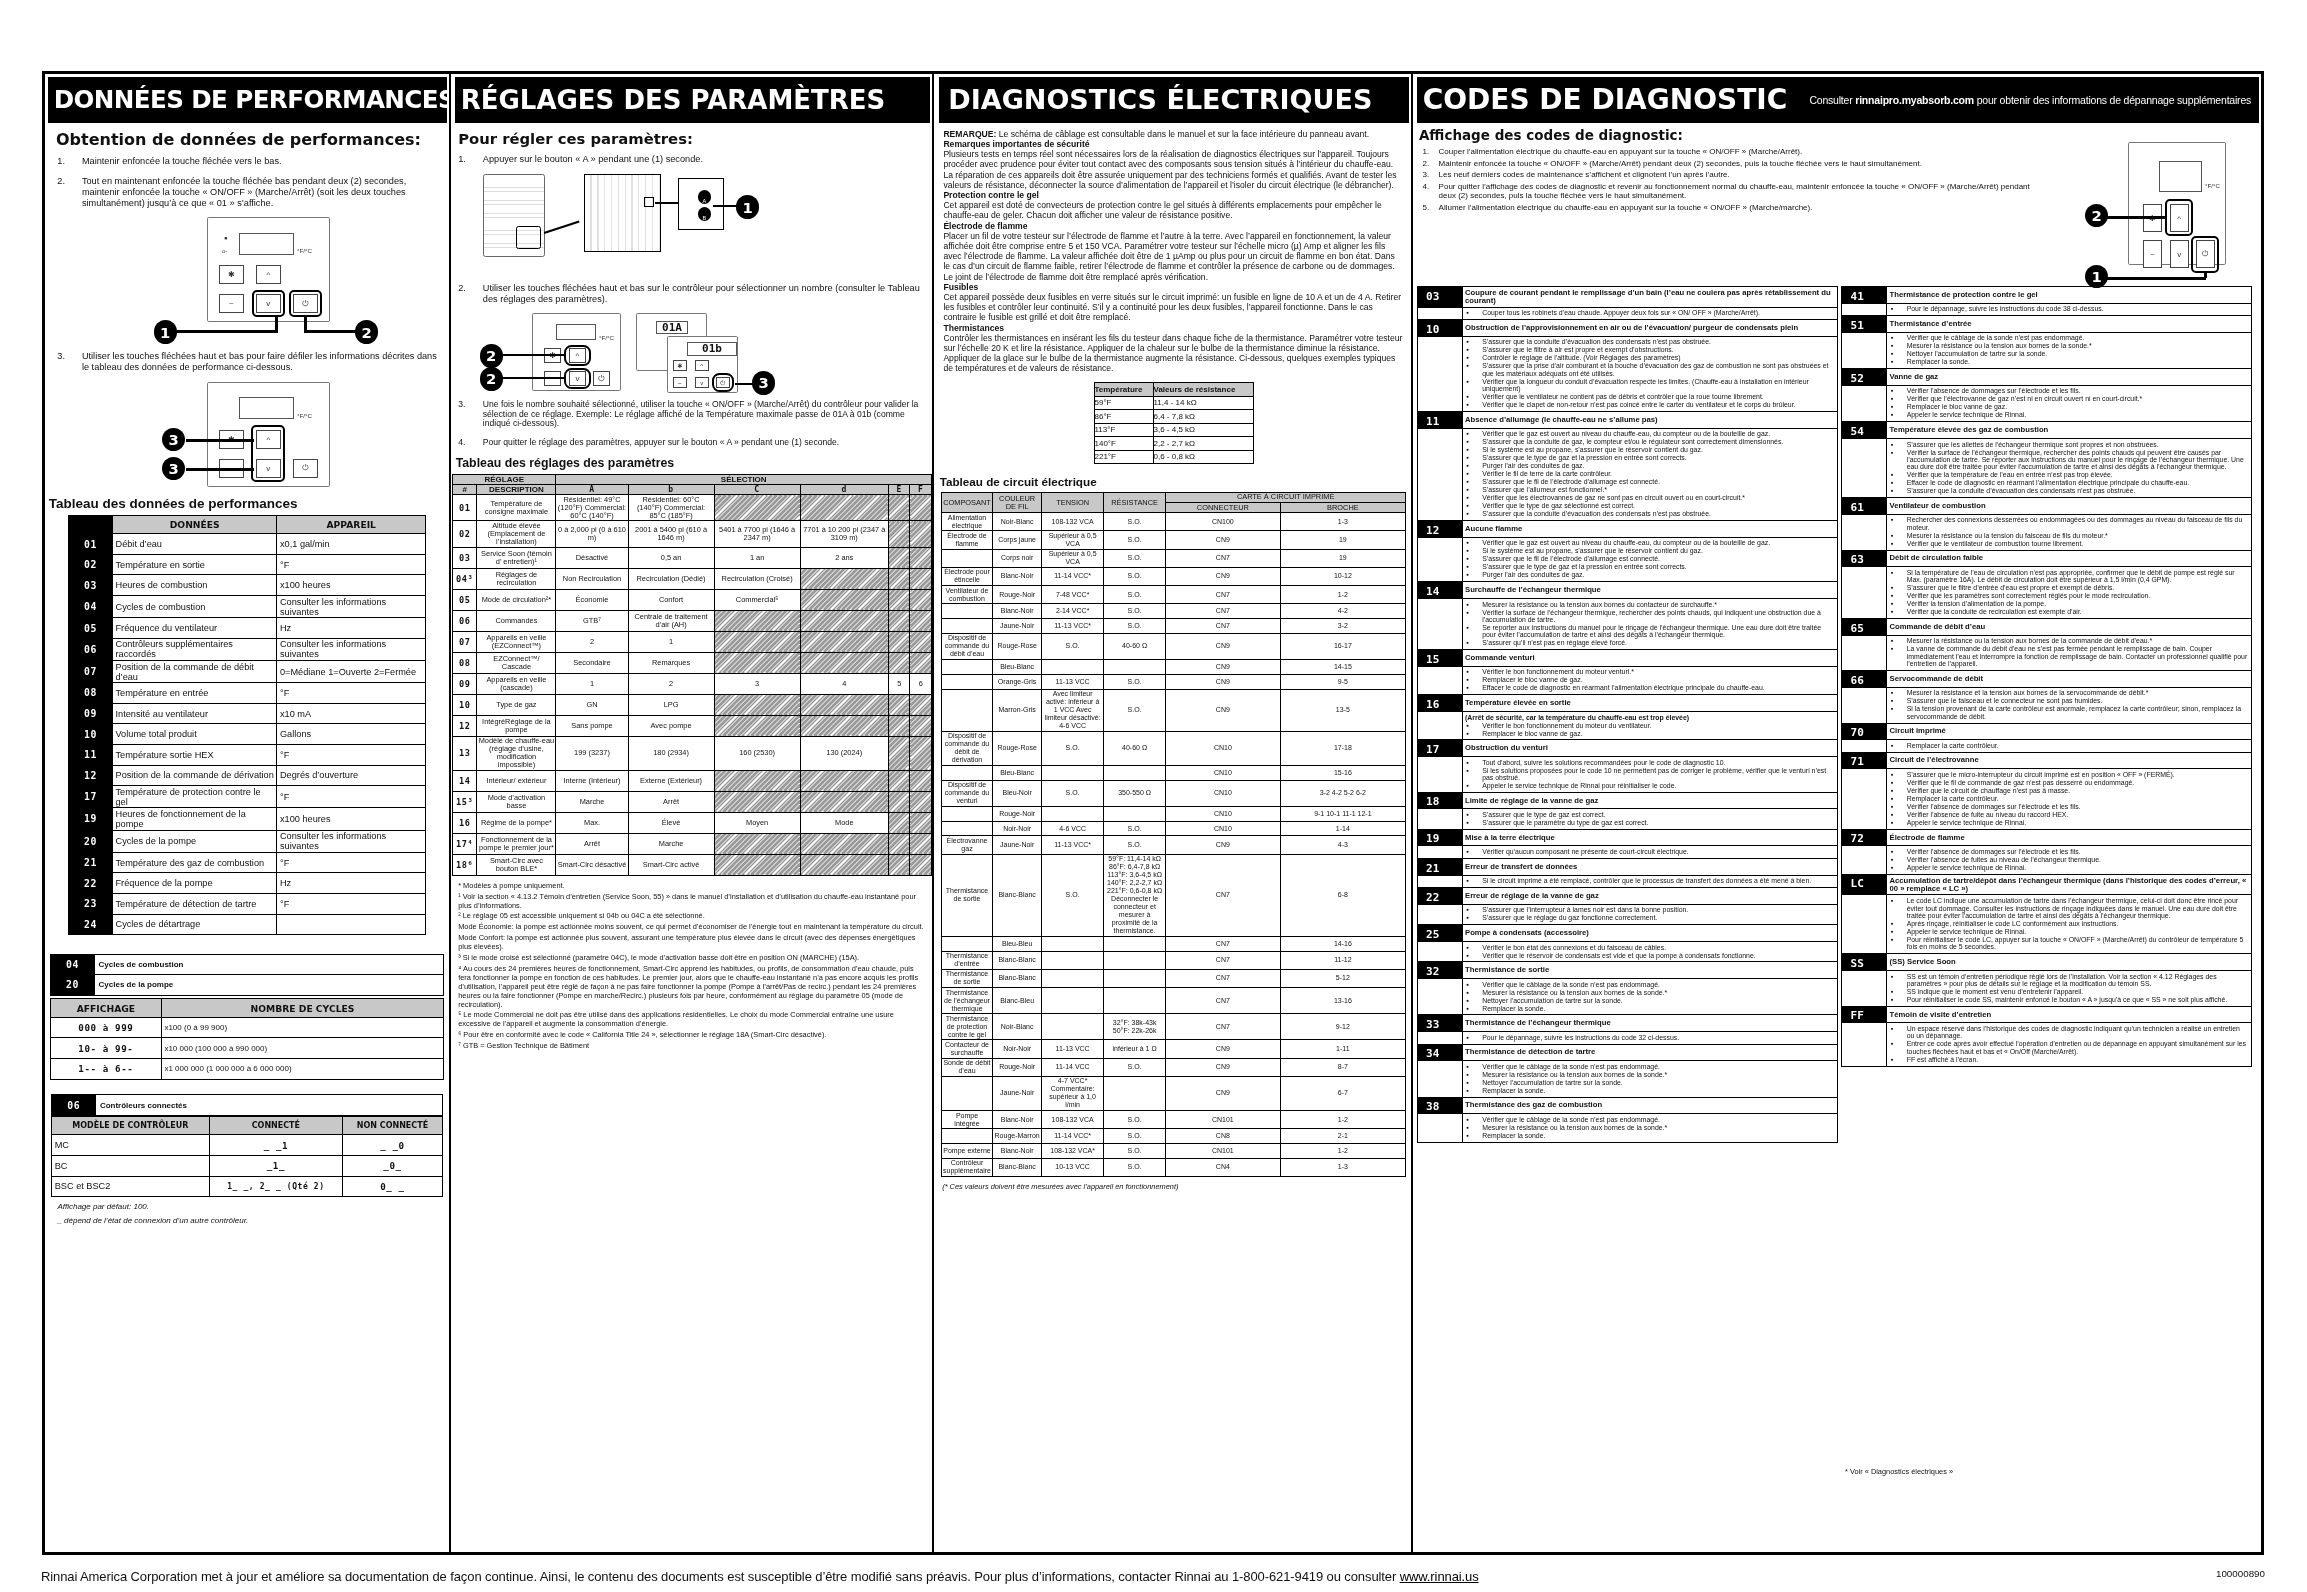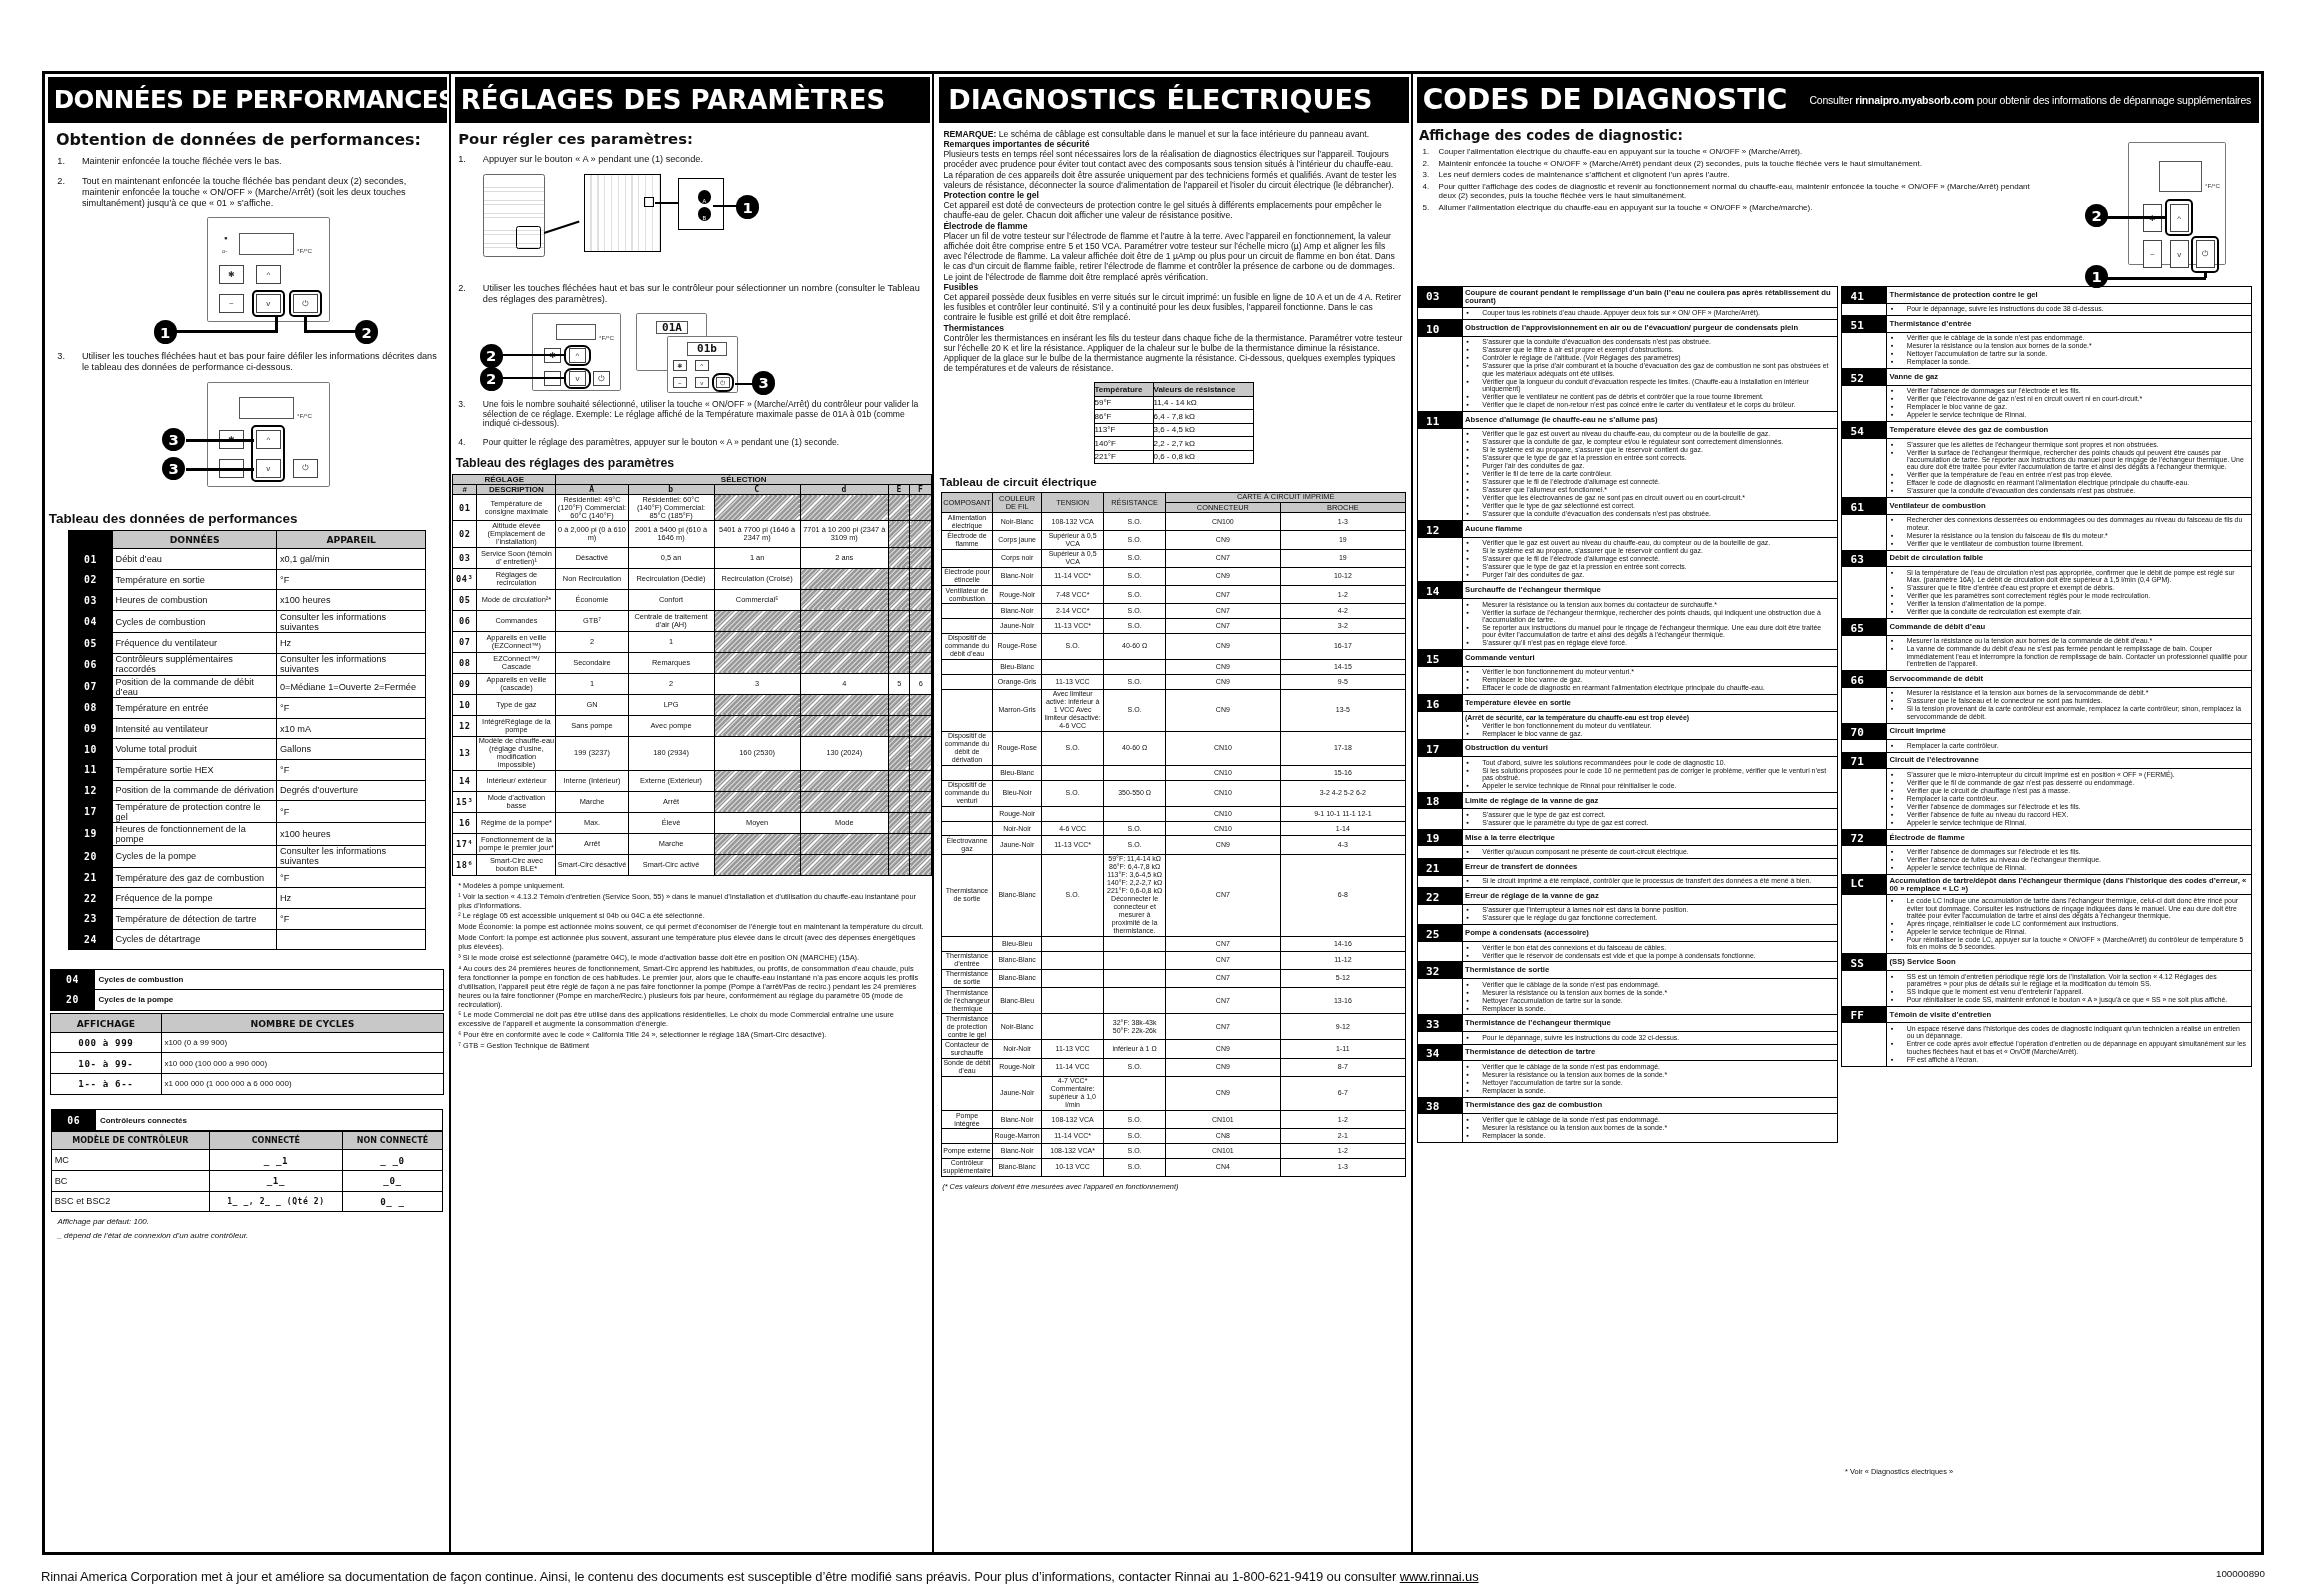--- a/index.html
+++ b/index.html
@@ -119,21 +119,21 @@
       <div class="key" style="left:132px;top:48px;width:24.6px;height:18.5px">^</div>
       <div class="key" style="left:95px;top:77px;width:24.6px;height:18.5px">~</div>
       <div class="key" style="left:132px;top:77px;width:24.6px;height:18.5px">v</div>
       <div class="key" style="left:169px;top:77px;width:24.6px;height:18.5px">⏻</div>
       <div class="hl" style="left:127px;top:43px;width:34px;height:57px"></div>
       <div class="arrow" style="left:62px;top:57px;width:68px;height:2.5px"></div>
       <div class="arrow" style="left:62px;top:86px;width:68px;height:2.5px"></div>
       <div class="badge" style="left:38px;top:46px">3</div>
       <div class="badge" style="left:38px;top:75px">3</div>
     </div>
-    <h3 style="margin-top:21px">Tableau des données de performances</h3>
+    <h3 style="margin-top:6px">Tableau des données de performances</h3>
     <div style="margin:0 23px">
       <table class="perf">
         <thead>
             <tr>
           <th style="background:#000"></th>
           <th>DONNÉES</th>
           <th>APPAREIL</th>
         </tr>
           </thead>
         <tbody id="perf-body">
@@ -347,21 +347,21 @@
       <div class="key" style="left:135px;top:58px;width:17px;height:14.8px">⏻</div>
       <div class="hl" style="left:106px;top:32px;width:27px;height:21px;border-radius:7.4px"></div>
       <div class="hl" style="left:106px;top:55px;width:27px;height:21px;border-radius:7.4px"></div>
       <div class="arrow" style="left:44px;top:41px;width:62px;height:1.8px"></div>
       <div class="arrow" style="left:44px;top:64px;width:62px;height:1.8px"></div>
       <div class="badge" style="left:21.5px;top:31px">2</div>
       <div class="badge" style="left:21.5px;top:54px">2</div>
       <div class="panel" style="left:178px;top:0;width:71px;height:58px"></div>
       <div class="screen" style="left:198px;top:7.4px;width:32px;height:13.5px;font-size:11px">01A</div>
       <div class="panel" style="left:209px;top:23px;width:71px;height:57px"></div>
-      <div class="screen" style="left:229px;top:29px;width:40px;height:13.5px;font-size:11px">01b</div>
+      <div class="screen" style="left:229px;top:29px;width:50px;height:13.5px;font-size:11px">01b</div>
       <div class="key" style="left:215px;top:47px;width:13.5px;height:11px;font-size:6.2px">✱</div>
       <div class="key" style="left:237px;top:47px;width:13.5px;height:11px;font-size:6.2px">^</div>
       <div class="key" style="left:215px;top:64px;width:13.5px;height:11px;font-size:6.2px">~</div>
       <div class="key" style="left:237px;top:64px;width:13.5px;height:11px;font-size:6.2px">v</div>
       <div class="key" style="left:258px;top:64px;width:13.5px;height:11px;font-size:6.2px">⏻</div>
       <div class="hl" style="left:254px;top:60px;width:22px;height:18.5px;border-radius:7.4px"></div>
       <div class="arrow" style="left:277px;top:70px;width:18.5px;height:1.8px"></div>
       <div class="badge" style="left:294px;top:58px">3</div>
     </div>
     <ol class="steps" style="margin-left:6.2px;font-size:8.6px;line-height:9.8px">

